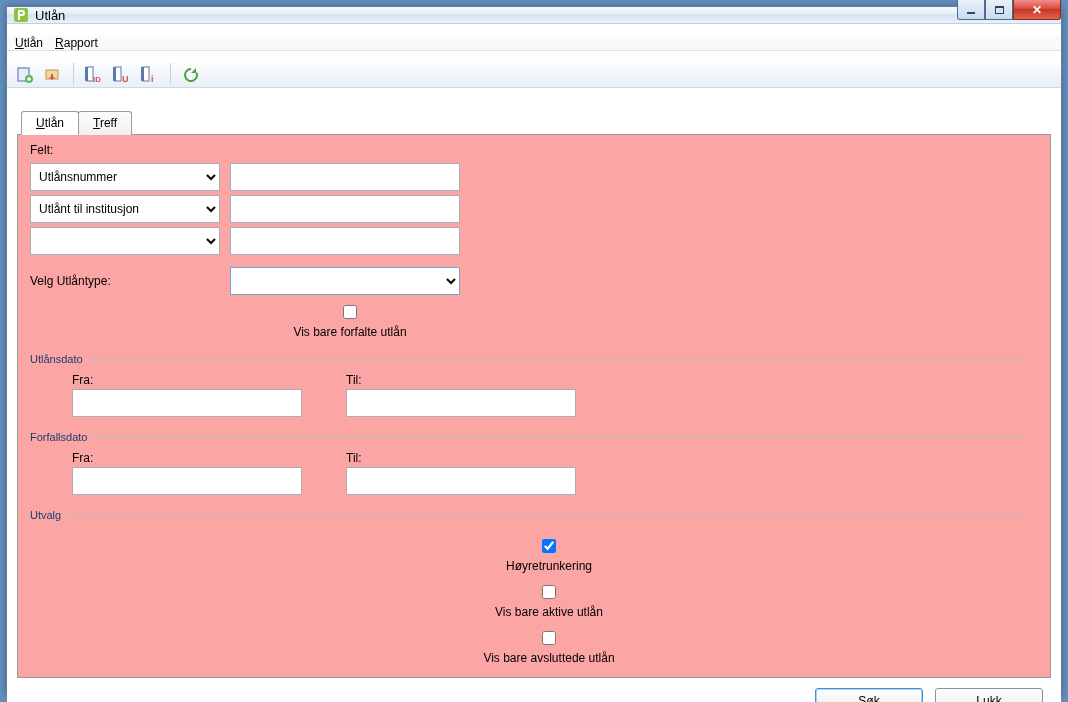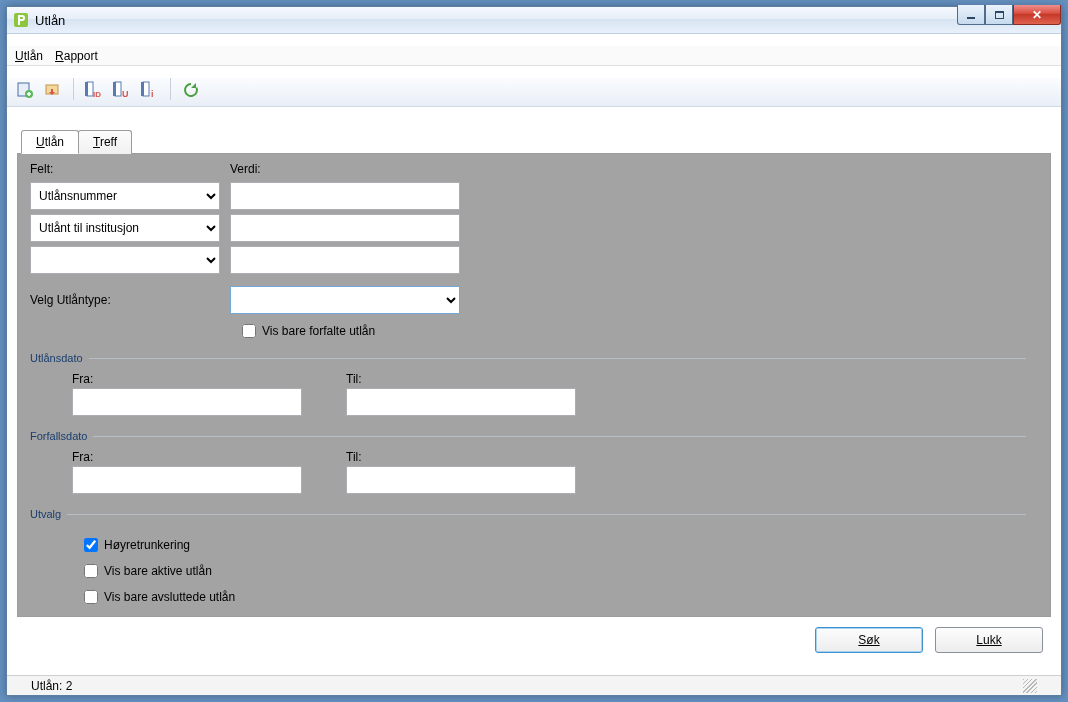--- a/index.html
+++ b/index.html
@@ -46,38 +46,38 @@
   .content { flex:1; padding:10px 10px 4px 10px; background:#fff; display:flex; flex-direction:column; }
   .tabs { display:flex; position:relative; top:1px; z-index:2; margin-left:4px;}
   .tab {
     padding:4px 14px 4px 14px; background:linear-gradient(to bottom,#fcfcfc,#f0f0f0);
     border:1px solid #9c9c9c; border-bottom:none; margin-right:-1px; cursor:default;
     border-radius:3px 3px 0 0;
   }
   .tab.active { background:#fff; border-bottom:1px solid #fff; position:relative; z-index:3;}
   .tab u { text-decoration:underline; }
   .panel {
-    flex:1; border:1px solid #9c9c9c; background:#a3a3a3; padding:8px 24px 12px 12px; position:relative; z-index:1;
+    flex:1; border:1px solid #9c9c9c; background:#fca5a5; padding:8px 24px 12px 12px; position:relative; z-index:1;
   }
 
   .row { display:flex; align-items:center; margin-bottom:4px; }
   .col1 { width:200px; }
   .col2 { width:240px; }
   .lbl { margin-bottom:2px; }
 
   select, input[type=text] {
     font-family:Liberation Sans, sans-serif; font-size:12px; height:28px; padding:1px 4px;
     border:1px solid #abadb3; background:#fff;
   }
   select { width:190px; }
   input[type=text] { width:230px; }
   .type-select { width:230px; border:1px solid #6fa7d6; }
   .date-input { width:140px; }
 
-  .checkbox-row { display:flex; align-items:center; gap:6px; margin-top:6px; margin-left:12px;}
+  .checkbox-row { display:flex; align-items:center; gap:6px; margin-top:6px; margin-left:0;flex-direction:column;}
   input[type=checkbox] { width:14px; height:14px; margin:0;}
 
   fieldset {
     border:none; border-top:1px solid #b8bec6; margin:14px 0 0 0; padding:8px 0 0 0;
   }
   legend { padding:0 6px 0 0; color:#1a3e6e; font-size:11px;}
   .date-group { display:flex; gap:44px; padding-left:42px;}
   .date-col { display:flex; flex-direction:column; gap:2px; }
 
   .utvalg-checks { padding-left:42px; display:flex; flex-direction:column; gap:6px; margin-top:4px;}
@@ -173,21 +173,20 @@
 
   <div class="content">
     <div class="tabs">
       <div class="tab active"><u>U</u><span>tlån</span></div>
       <div class="tab"><u>T</u><span>reff</span></div>
     </div>
     <div class="panel">
 
       <div class="row">
         <div class="col1 lbl">Felt:</div>
-        <div class="col2 lbl">Verdi:</div>
       </div>
 
       <div class="row">
         <div class="col1">
           <select>
             <option>Utlånsnummer</option>
           </select>
         </div>
         <div class="col2">
           <input type="text" value="" style="">

